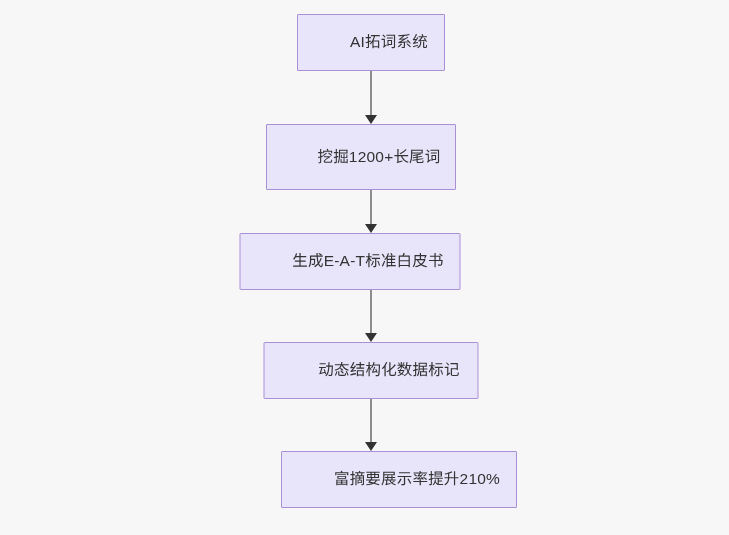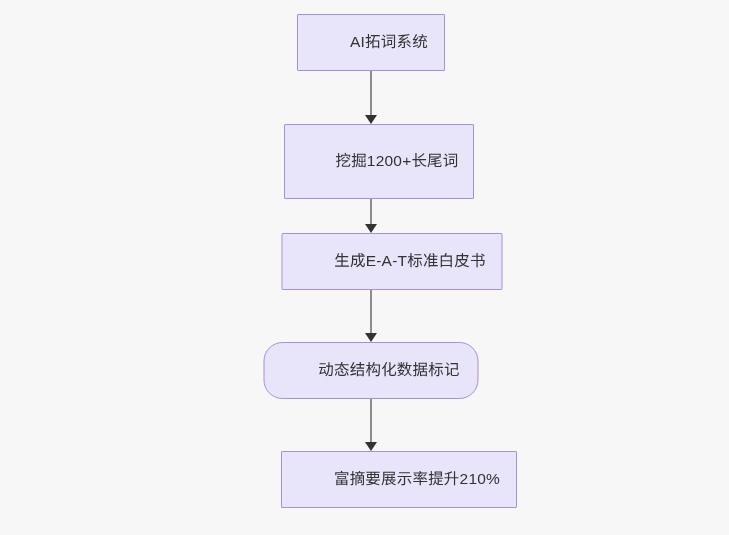--- a/index.html
+++ b/index.html
@@ -94,29 +94,29 @@
 
   <div class="edge" style="left:371px; top:399px; width:14px; height:52px;">
     <div class="edge-line" style="height:43px;"></div>
     <div class="edge-arrow"></div>
   </div>
 
   <div class="node" style="left:371px; top:14px; width:148px; height:57px;">
     <span class="node-label">AI拓词系统</span>
   </div>
 
-  <div class="node" style="left:379px; top:124px; width:190px; height:75px;">
+  <div class="node" style="left:361px; top:124px; width:190px; height:66px;">
     <span class="node-label">挖掘1200+长尾词</span>
   </div>
 
-  <div class="node" style="left:392px; top:233px; width:221px; height:57px;">
+  <div class="node" style="left:350px; top:233px; width:221px; height:57px;">
     <span class="node-label">生成E-A-T标准白皮书</span>
   </div>
 
-  <div class="node" style="left:371px; top:342px; width:215px; height:57px;border-radius:19px;">
+  <div class="node" style="left:371px; top:342px; width:215px; height:57px;">
     <span class="node-label">动态结构化数据标记</span>
   </div>
 
   <div class="node" style="left:371px; top:451px; width:236px; height:57px;margin-left:28px;">
     <span class="node-label">富摘要展示率提升210%</span>
   </div>
 
 </div>
 
 </body></html>

